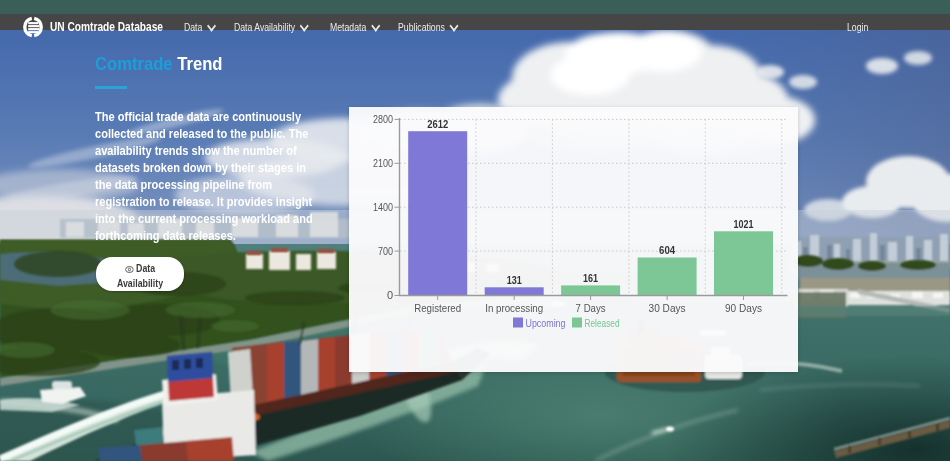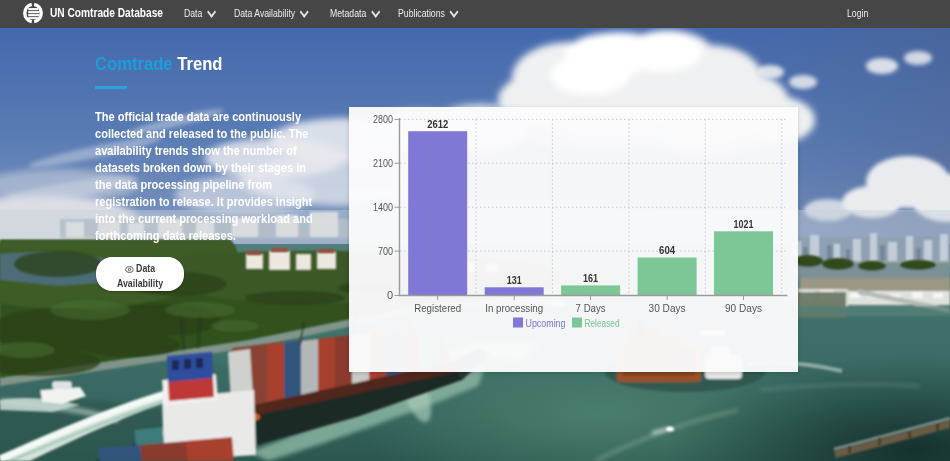--- a/index.html
+++ b/index.html
@@ -1,19 +1,19 @@
 <!DOCTYPE html>
 <html><head>
 <meta charset="utf-8">
 <style>
   html,body{margin:0;padding:0;}
   body{width:950px;height:461px;overflow:hidden;position:relative;font-family:"Liberation Sans",sans-serif;background:#3a5f58;}
   #photo{position:absolute;left:0;top:0;width:950px;height:461px;}
   
-  #nav{position:absolute;left:0;top:0;width:950px;height:28px;background:#464646;z-index:10;text-decoration:underline;}
+  #nav{position:absolute;left:0;top:14px;width:950px;height:16px;background:#464646;z-index:10;text-decoration:underline;}
   #nav .brand{position:absolute;left:50px;top:5px;font-size:13px;font-weight:bold;color:#fff;transform:scaleX(0.782);transform-origin:0 0;white-space:nowrap;}
   #nav .mi{position:absolute;top:7px;font-size:11px;color:#ededed;transform:scaleX(0.79);transform-origin:0 0;white-space:nowrap;}
   #nav .car{display:inline-block;width:5.5px;height:5.5px;border-right:2px solid #e8e8e8;border-bottom:2px solid #e8e8e8;transform:rotate(45deg) translateY(-3px);margin-left:6px;}
   
   #hd{position:absolute;left:95px;top:54px;font-size:17.5px;font-weight:bold;z-index:5;transform:scaleX(0.95);transform-origin:0 0;white-space:nowrap;}
   #hd .b{color:#1c9ed9;} #hd .w{color:#ffffff;}
   #hd-ul{position:absolute;left:95px;top:86px;width:32px;height:3px;background:#28a4da;z-index:5;}
   
   #para{position:absolute;left:95px;top:108px;width:420px;font-size:13.5px;font-weight:bold;color:#ffffff;line-height:17px;z-index:5;transform:scaleX(0.82);transform-origin:0 0;}
   

